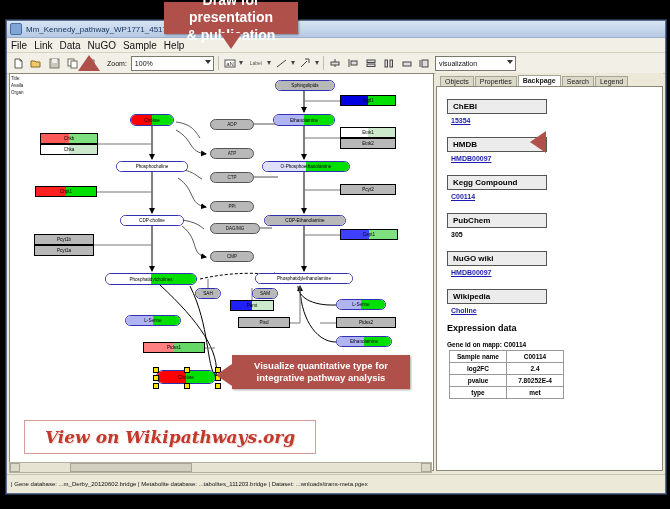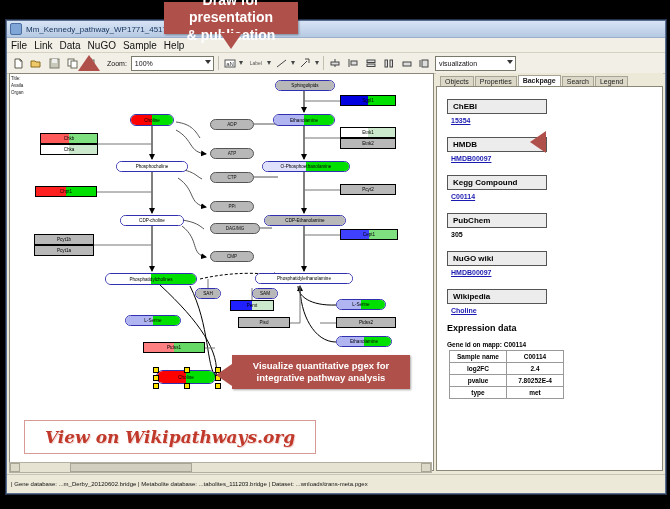--- a/index.html
+++ b/index.html
@@ -491,21 +491,21 @@
       <div class="st">| Gene database: ...m_Derby_20120602.bridge | Metabolite database: ...tabolites_111203.bridge | Dataset: ...wnloads\trans-meta.pgex</div>
     </div>
   </div>
 
   <div class="callout" style="left:164px;top:2px;width:134px;height:32px;font-size:14px;white-space:pre-line">Draw for presentation
 &amp; publication</div>
   <div class="arrow-down" style="left:220px;top:33px;"></div>
 
   <div class="arrow-up" style="left:78px;top:55px;"></div>
 
-  <div class="callout" style="left:232px;top:355px;width:178px;height:34px;font-size:9.5px;white-space:pre-line">Visualize quantitative pgex  for
+  <div class="callout" style="left:232px;top:355px;width:178px;height:34px;font-size:9.5px;white-space:pre-line">Visualize quantitative type  for
 integrative pathway analysis</div>
   <div class="arrow-left" style="left:216px;top:364px;"></div>
 
   <div class="arrow-left" style="left:530px;top:131px;"></div>
 
   <div class="sharebox" style="left:24px;top:420px;width:290px;height:32px">
     <span>View on Wikipathways.org</span>
   </div>
 </div>
 

